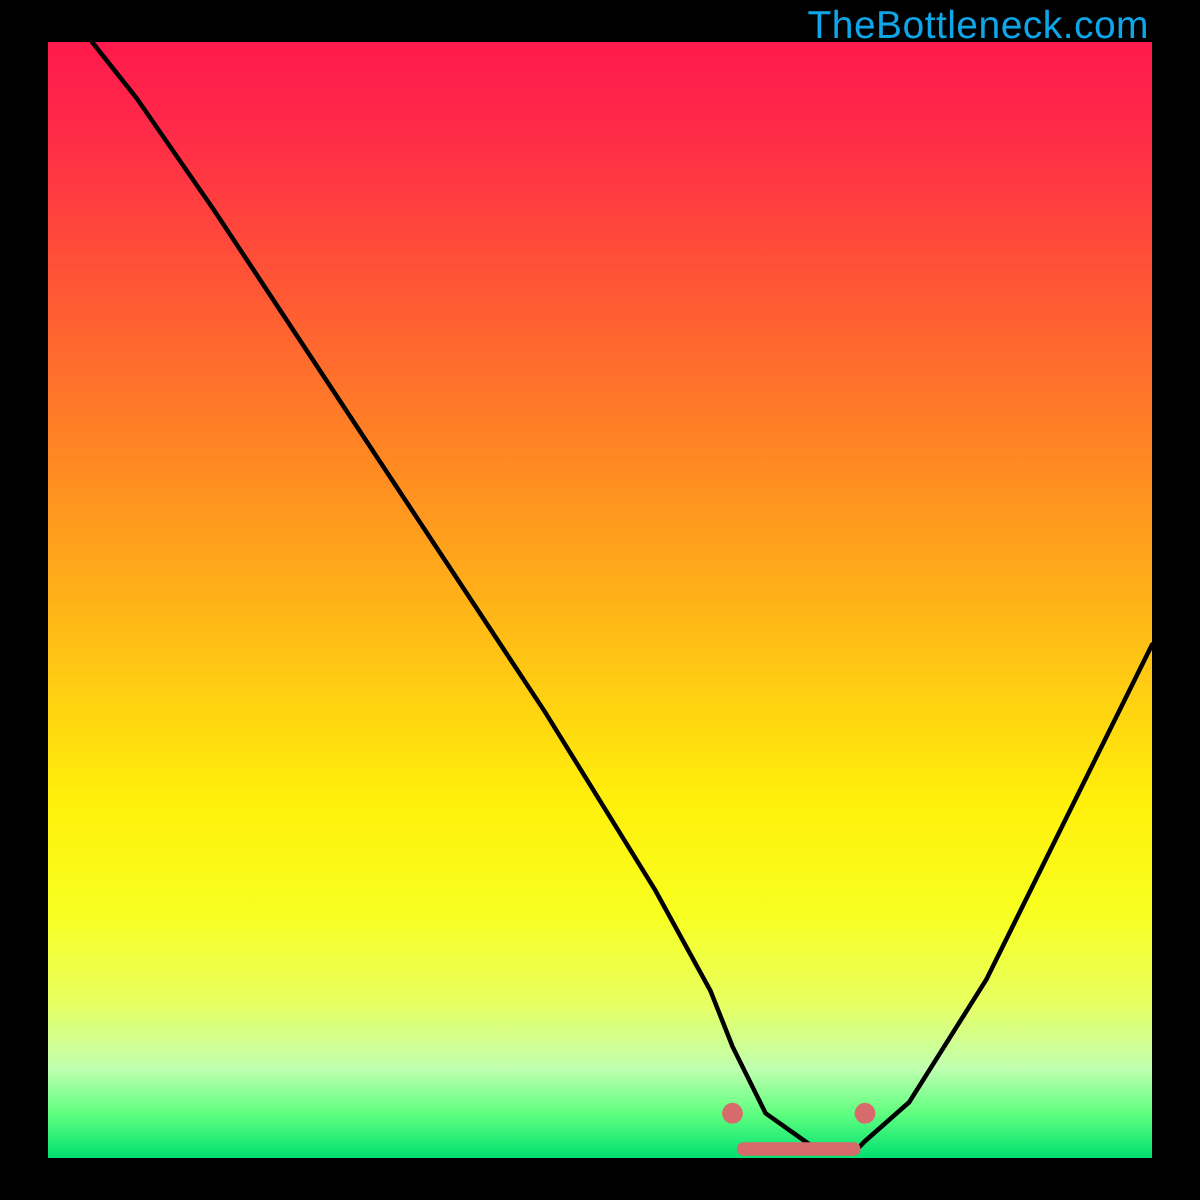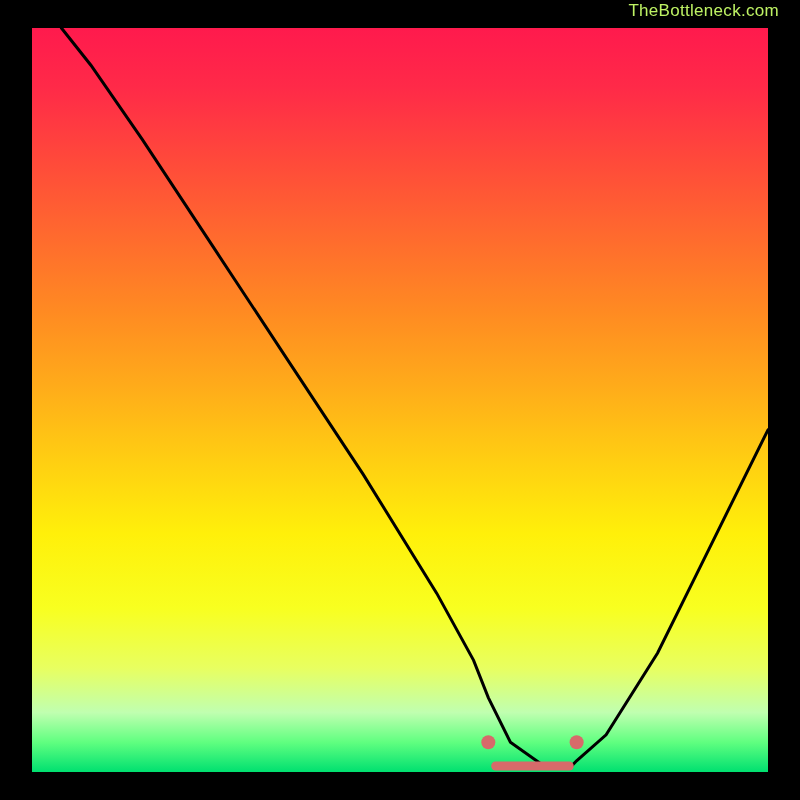--- a/index.html
+++ b/index.html
@@ -28,23 +28,23 @@
       #fff00a 68%,
       #f8ff20 78%,
       #e8ff60 86%,
       #c0ffb0 92%,
       #60ff80 96%,
       #00e070 100%);
   }
   .watermark {
     position: absolute;
     top: 1px;
-    right: 21px;
-    color: #bef264;
-    font-size: 17px;
+    right: 34px;
+    color: #0ea5e9;
+    font-size: 26px;
     font-weight: 500;
     letter-spacing: 0.3px;
   }
   svg {
     position: absolute;
     top: 0;
     left: 0;
   }
 </style>
 </head>

